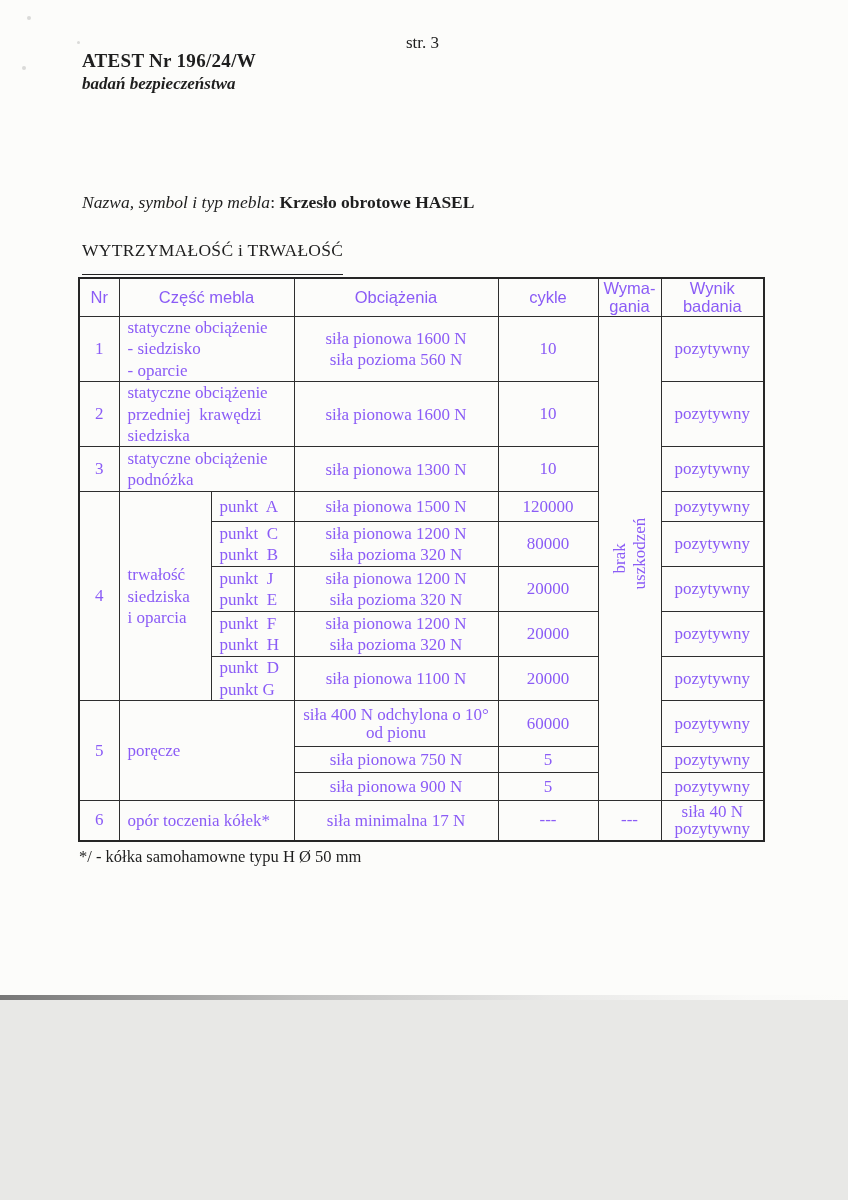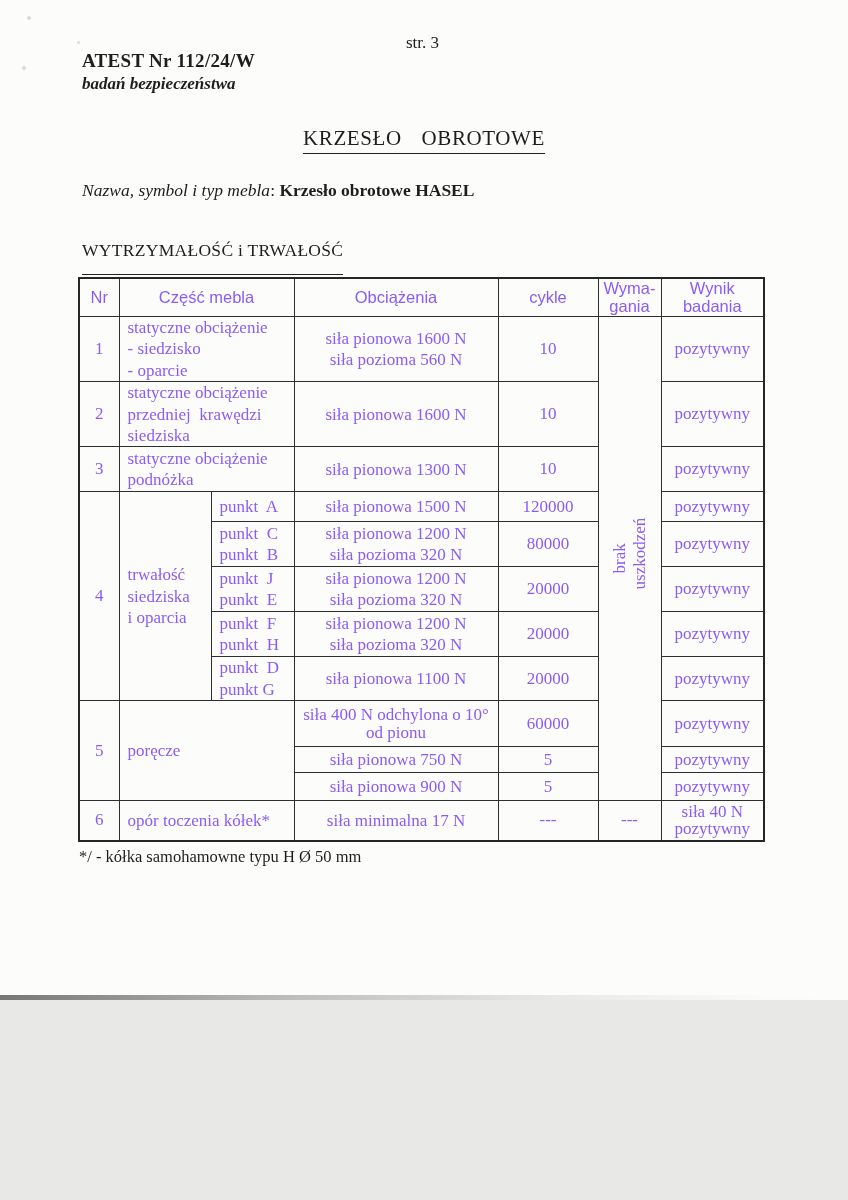--- a/index.html
+++ b/index.html
@@ -13,21 +13,21 @@
 
   .pageno{left:406px;top:33px;font-size:17px;}
   .atest-no{left:82px;top:50px;font-size:19px;font-weight:bold;letter-spacing:.3px;}
   .atest-sub{left:82px;top:74px;font-size:17px;font-weight:bold;font-style:italic;text-align:right;}
 
   .title-wrap{left:0;top:126px;width:100%;text-align:center;}
   .doc-title{
     display:inline-block;font-size:21px;letter-spacing:.6px;word-spacing:14px;
     border-bottom:1.6px solid #222;padding-bottom:2px;
   }
-  .name-line{left:82px;top:180px;font-size:17.5px;}
+  .name-line{left:82px;top:192px;font-size:17.5px;}
   .name-label{font-style:italic;}
   .name-value{font-weight:bold;}
 
   .section-heading{
     left:82px;top:240px;font-size:17.5px;letter-spacing:.3px;
     border-bottom:1.5px solid #222;padding-bottom:13px;
   }
 
   table.atable{
     position:absolute;left:78px;top:277px;width:685px;
@@ -74,26 +74,23 @@
 </head>
 <body>
 
 <div class="page">
 
   <span class="speck" style="left:27px;top:16px;width:4px;height:4px;"></span>
   <span class="speck" style="left:77px;top:41px;width:3px;height:3px;"></span>
   <span class="speck" style="left:22px;top:66px;width:4px;height:4px;"></span>
 
   <div class="abs pageno">str. 3</div>
-  <div class="abs atest-no">ATEST Nr 112/24/W</div>
+  <div class="abs atest-no">ATEST Nr 196/24/W</div>
   <div class="abs atest-sub">badań bezpieczeństwa</div>
 
-  <div class="abs title-wrap">
-    <span class="doc-title">KRZESŁO OBROTOWE</span>
-  </div>
 
   <div class="abs name-line"><span class="name-label">Nazwa, symbol i typ mebla</span><span>: </span><span class="name-value">Krzesło obrotowe HASEL</span></div>
 
   <div class="abs section-heading">WYTRZYMAŁOŚĆ i TRWAŁOŚĆ</div>
 
   <table class="atable">
     <colgroup>
       <col style="width:40px">
         <col style="width:92px">
         <col style="width:83px">

